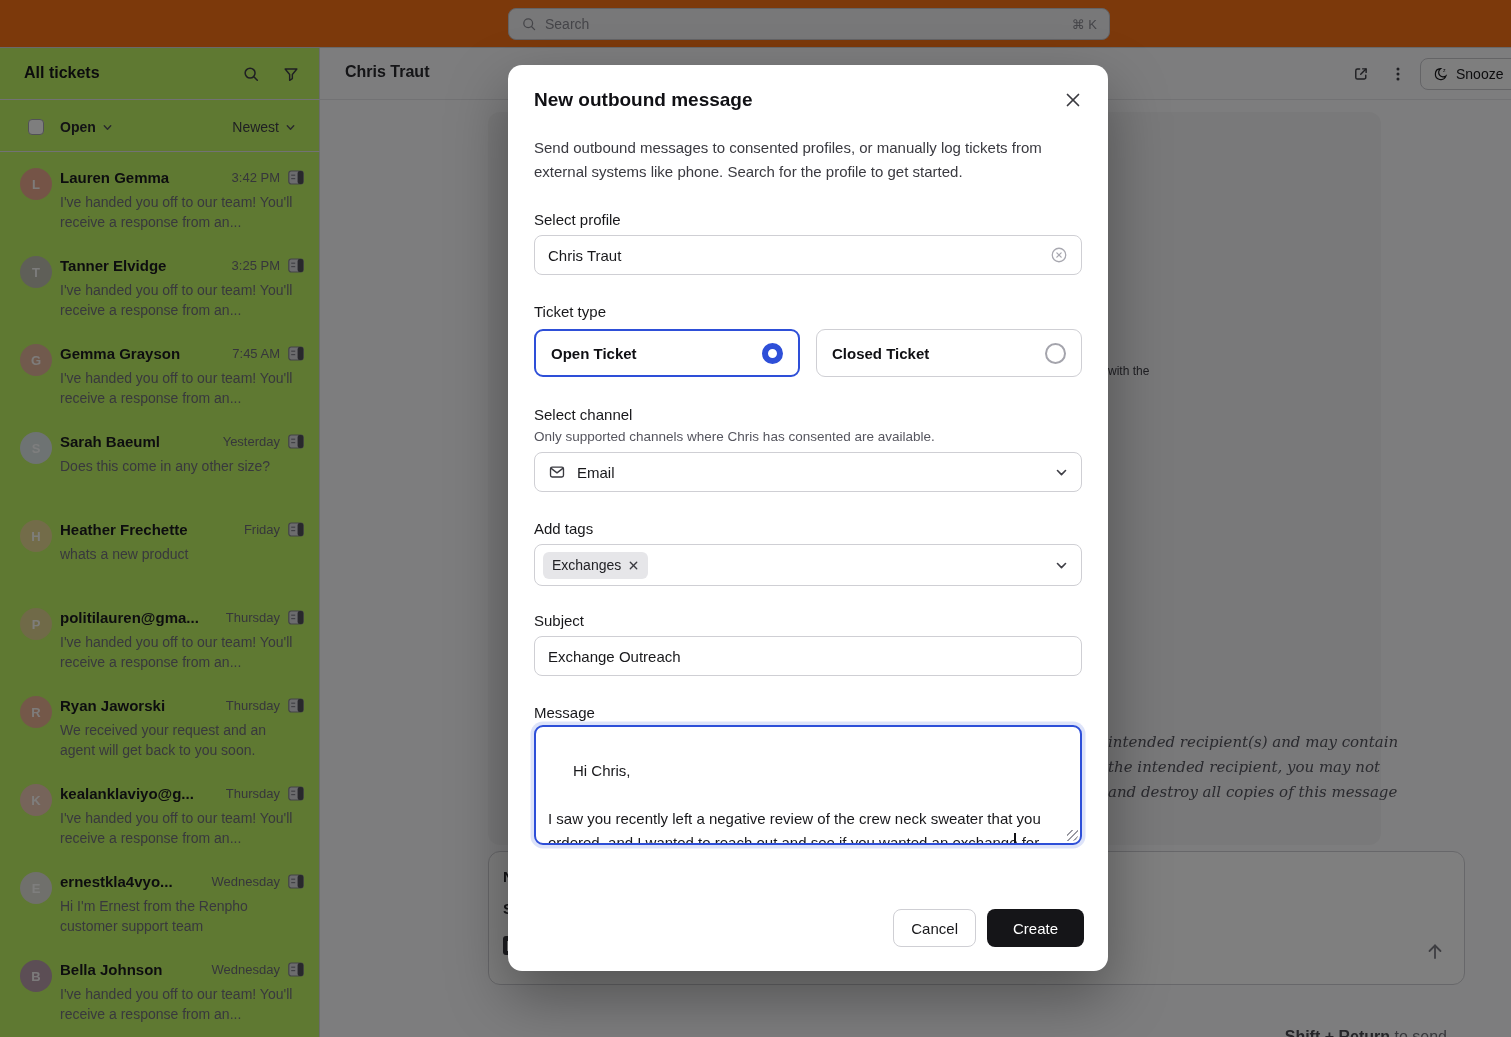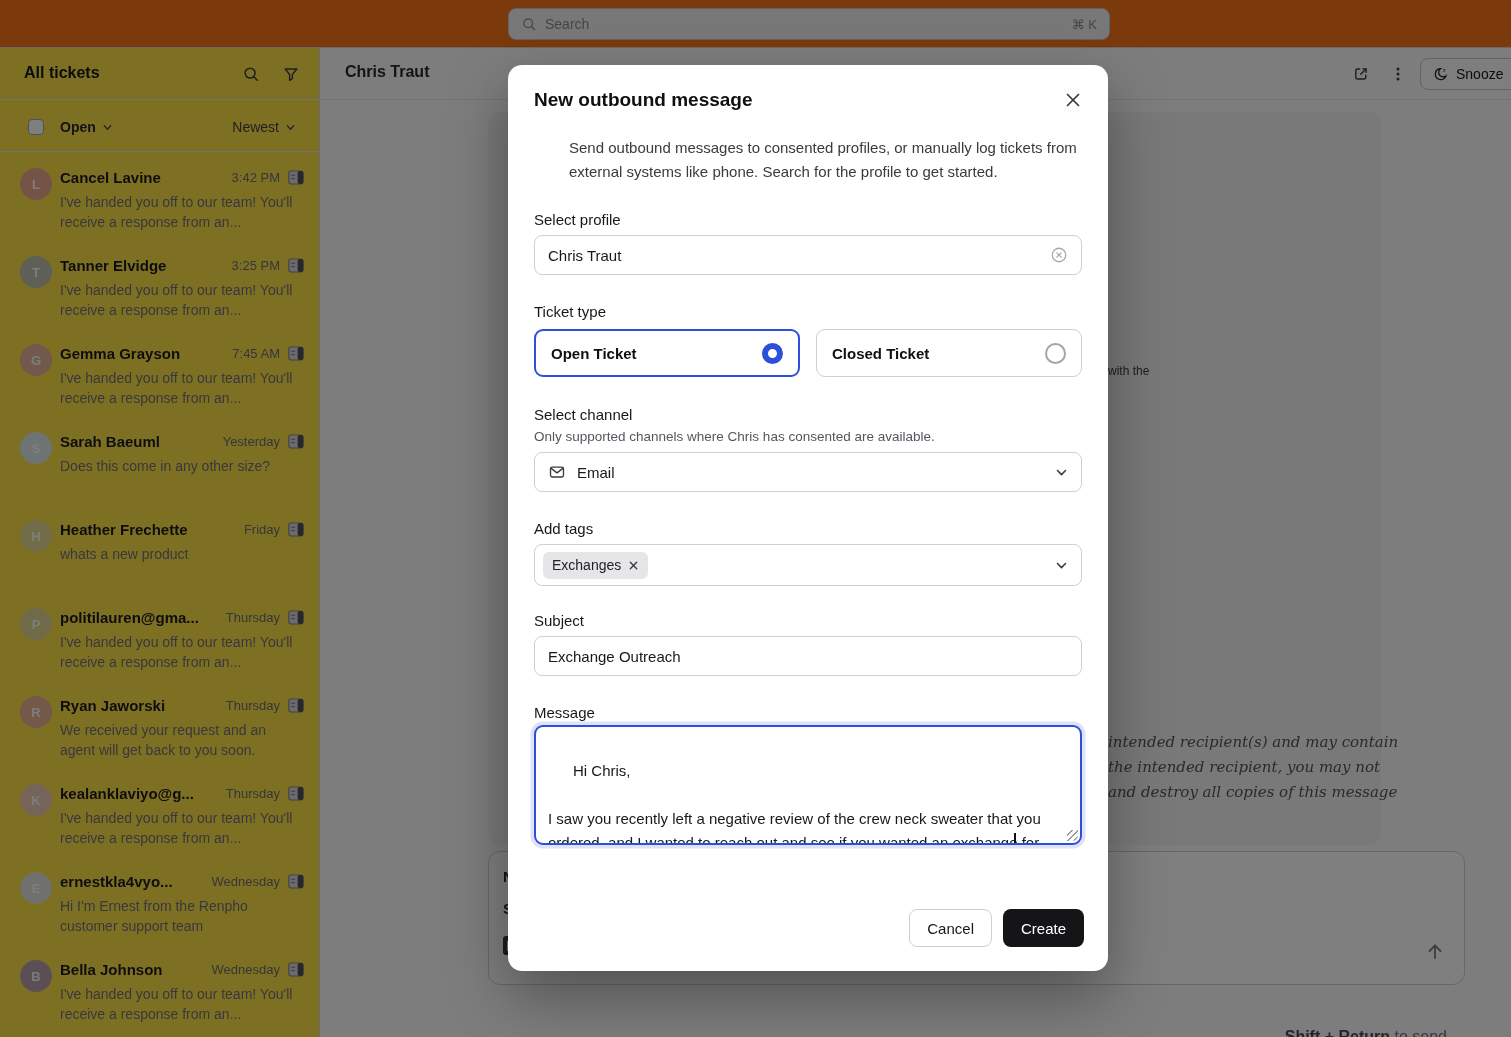--- a/index.html
+++ b/index.html
@@ -7,21 +7,21 @@
   .screen { position:relative; width:1511px; height:1037px; overflow:hidden; background:#fbfbfc; }
   .abs { position:absolute; }
 
   
   .topbar { left:0; top:0; width:1511px; height:48px; background:#f97316; border-bottom:1px solid #d2d2d7; }
   .searchbox { left:508px; top:8px; width:602px; height:32px; background:#f1f1f3; border:1px solid #c6c6cc;
                border-radius:8px; display:flex; align-items:center; padding:0 12px; color:#8a8a92; }
   .searchbox .ph { font-size:14px; margin-left:8px; }
   .searchbox .sc { margin-left:auto; font-size:13px; }
 
-  .sidebar { left:0; top:48px; width:320px; height:989px; background:#fde047; border-right:1px solid #d9d9de; }
+  .sidebar { left:0; top:48px; width:320px; height:989px; background:#bef264; border-right:1px solid #d9d9de; }
   .sb-header { left:0; top:0; width:320px; height:52px; border-bottom:1px solid #e5e5e9; }
   .sb-title { left:24px; top:16px; font-size:16px; font-weight:700; color:#18181b; }
   .sb-ico { color:#3f3f46; }
   .filter-row { left:0; top:52px; width:320px; height:52px; border-bottom:1px solid #e5e5e9; }
   .checkbox { left:28px; top:19px; width:16px; height:16px; border:1.5px solid #a4a4ac; border-radius:4px; background:#fdfdfd; }
   .f-open { left:60px; top:19px; font-size:14px; font-weight:700; color:#27272b; display:flex; align-items:center; gap:6px; }
   .f-sort { right:24px; top:19px; font-size:14px; color:#3f3f46; display:flex; align-items:center; gap:6px; }
 
   .ticket { left:0; width:320px; height:88px; }
   .avatar { position:absolute; left:20px; top:16px; width:32px; height:32px; border-radius:50%;
@@ -48,42 +48,42 @@
   .send-arrow { position:absolute; left:935px; top:88px; color:#7c7c84; }
   .hint { right:64px; top:1028px; font-size:16px; color:#71717a; }
   .hint b { color:#4b4b52; font-weight:700; }
 
   
   .backdrop { left:0; top:0; width:1511px; height:1037px; background:rgba(0,0,0,.5); z-index:10; }
   .modal { left:508px; top:65px; width:600px; height:906px; background:#fff; border-radius:14px; z-index:20;
            box-shadow:0 25px 60px rgba(0,0,0,.35); }
   .m-title { left:26px; top:24px; font-size:19px; font-weight:700; color:#101014; }
   .m-close { right:26px; top:26px; color:#3a3a40; cursor:pointer; }
-  .m-desc { left:26px; top:71px; width:550px; font-size:15px; line-height:24px; color:#3a3a40;margin-left:35px; }
+  .m-desc { left:26px; top:71px; width:550px; font-size:15px; line-height:24px; color:#3a3a40; }
   .m-label { left:26px; font-size:15px; color:#18181b; }
   .m-input { left:26px; width:548px; height:40px; border:1px solid #cfcfd4; border-radius:8px; background:#fff;
              display:flex; align-items:center; padding:0 13px; font-size:15px; color:#18181b; }
   .m-helper { left:26px; font-size:13.5px; color:#55555e; }
   .type-card { height:48px; border-radius:9px; display:flex; align-items:center; padding:0 15px;
                font-size:15px; font-weight:700; color:#101014; background:#fff; }
   .type-card .radio { margin-left:auto; }
   .radio-on { width:21px; height:21px; border-radius:50%; border:6px solid #2E4FD8; background:#fff; }
   .radio-off { width:21px; height:21px; border-radius:50%; border:2px solid #a4a4ac; background:#fff; }
   .chip { height:27px; background:#e6e6e9; border-radius:6px; display:flex; align-items:center; gap:7px;
           padding:0 9px; font-size:14px; color:#222226; }
   .msgbox { left:26px; top:660px; width:548px; height:120px; border:2px solid #2E4FD8; border-radius:9px;
             box-shadow:0 0 0 3.5px rgba(46,79,216,.16); padding:8px 12px; font-size:15px; line-height:24px;
             color:#18181b; white-space:pre-wrap; overflow:hidden; background:#fff; }
   .caret { position:absolute; left:478px; top:106px; width:1.5px; height:16px; background:#101014; }
   .grip { position:absolute; right:2px; bottom:2px; width:11px; height:11px;
           background:repeating-linear-gradient(135deg, transparent 0 3px, #9a9aa2 3px 4.5px); border-radius:0 0 6px 0; }
   .btn-row { top:844px; right:24px; display:flex; gap:11px; }
   .btn { height:38px; border-radius:8px; font-size:15px; display:flex; align-items:center; font-family:inherit; }
   .btn-cancel { background:#fff; border:1px solid #cfcfd4; color:#18181b; padding:0 17px; }
-  .btn-create { background:#151518; border:none; color:#fff; padding:0 18px; }
+  .btn-create { background:#151518; border:none; color:#fff; padding:0 26px; }
   svg { display:block; }
 </style>
 </head>
 <body>
 
 <div class="screen">
 
   <div class="abs topbar">
     <div class="abs searchbox">
       <span>
@@ -128,21 +128,21 @@
             <svg width="11" height="11" viewBox="0 0 12 12">
               <polyline points="2.5,4.2 6,7.8 9.5,4.2" fill="none" stroke="#52525b" stroke-width="1.6" stroke-linecap="round" stroke-linejoin="round"></polyline>
             </svg>
           </span>
       </div>
     </div>
 
     <div class="abs ticket" style="top:104px">
       <div class="avatar" style="background: rgb(234, 169, 143);">L</div>
       <div class="t-row">
-          <span class="t-name">Cancel Lavine</span>
+          <span class="t-name">Lauren Gemma</span>
           <span class="t-time">3:42 PM</span>
           <span>
             <svg width="16" height="15" viewBox="0 0 16 15">
               <rect x="0.8" y="1" width="14.4" height="13" rx="2.4" fill="#d8d8dc" stroke="#85858d" stroke-width="1.2"></rect>
               <rect x="9.6" y="1" width="5.6" height="13" rx="2" fill="#515158"></rect>
               <line x1="3.2" y1="5.2" x2="7.2" y2="5.2" stroke="#85858d" stroke-width="1.2"></line>
               <line x1="3.2" y1="8.6" x2="7.2" y2="8.6" stroke="#85858d" stroke-width="1.2"></line>
             </svg>
           </span>
         </div>

